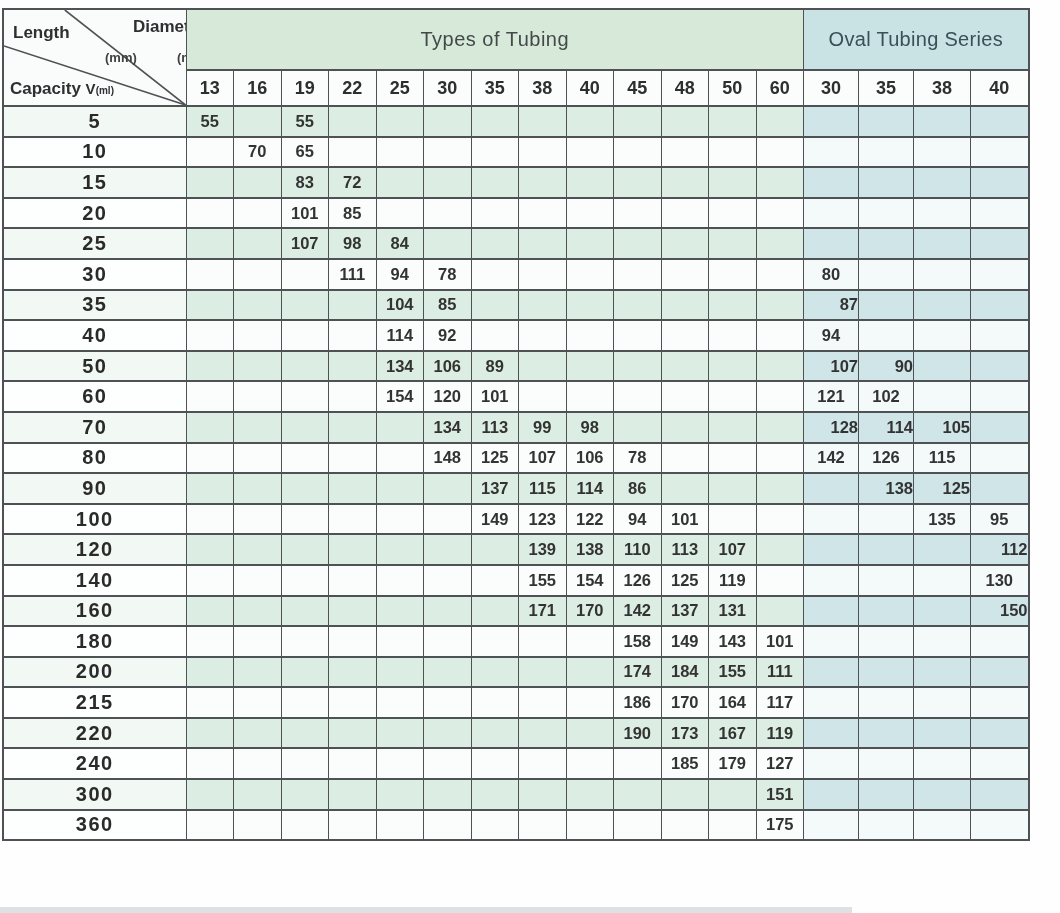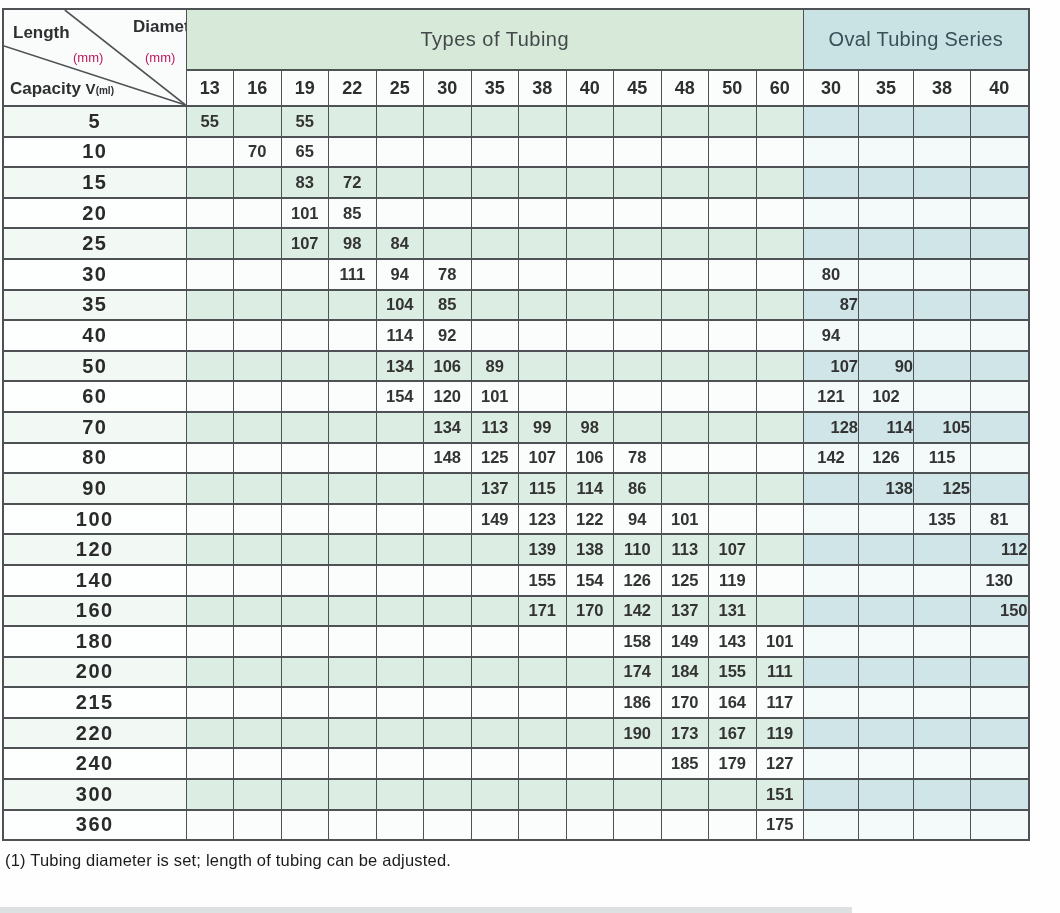--- a/index.html
+++ b/index.html
@@ -36,21 +36,21 @@
   
   th.corner {
     position: relative;
     background: #fafcfc;
     height: 95px;
     padding: 0;
   }
   .corner-wrap { position: relative; width: 100%; height: 95px; }
   .corner-wrap svg { position: absolute; inset: 0; width: 100%; height: 100%; }
   .corner-lab { position: absolute; color: #2d2f30; font-weight: 700; font-size: 17px; }
-  .corner-unit { position: absolute; color: #be185d; font-weight: 400; font-size: 13px; }
+  .corner-unit { position: absolute; color: #404040; font-weight: 700; font-size: 13px; margin-left: 32px; }
   .lab-length   { left: 9px;  top: 13px; }
   .unit-length  { left: 69px; top: 40px; }
   .lab-diameter { left: 101px; top: 7px; margin-left: 28px; }
   .unit-diameter{ left: 141px; top: 40px; }
   .lab-capacity { left: 6px; bottom: 6px; font-size: 17px; }
   .lab-capacity .vml  { font-size: 15px; font-weight: 700; }
   .lab-capacity .vml-u{ font-size: 10px; font-weight: 600; }
 
   th.types-title {
     background: var(--types-header-bg, #d7ead9);
@@ -450,21 +450,21 @@
           <td class="tub">149</td>
           <td class="tub">123</td>
           <td class="tub">122</td>
           <td class="tub">94</td>
           <td class="tub">101</td>
           <td class="tub"></td>
           <td class="tub"></td>
           <td class="ovl"></td>
           <td class="ovl"></td>
           <td class="ovl">135</td>
-          <td class="ovl">81</td>
+          <td class="ovl">95</td>
         </tr>
         <tr class="data-row tint">
           <td class="cap">120</td>
           <td class="tub"></td>
           <td class="tub"></td>
           <td class="tub"></td>
           <td class="tub"></td>
           <td class="tub"></td>
           <td class="tub"></td>
           <td class="tub"></td>
@@ -656,17 +656,16 @@
           <td class="tub">175</td>
           <td class="ovl"></td>
           <td class="ovl"></td>
           <td class="ovl"></td>
           <td class="ovl"></td>
         </tr>
       </tbody>
   </table>
 
   <div class="notes">
-    <div>(1) Tubing diameter is set; length of tubing can be adjusted.</div>
   </div>
 
   <div class="bottom-band"></div>
 </div>
 
 </body></html>

